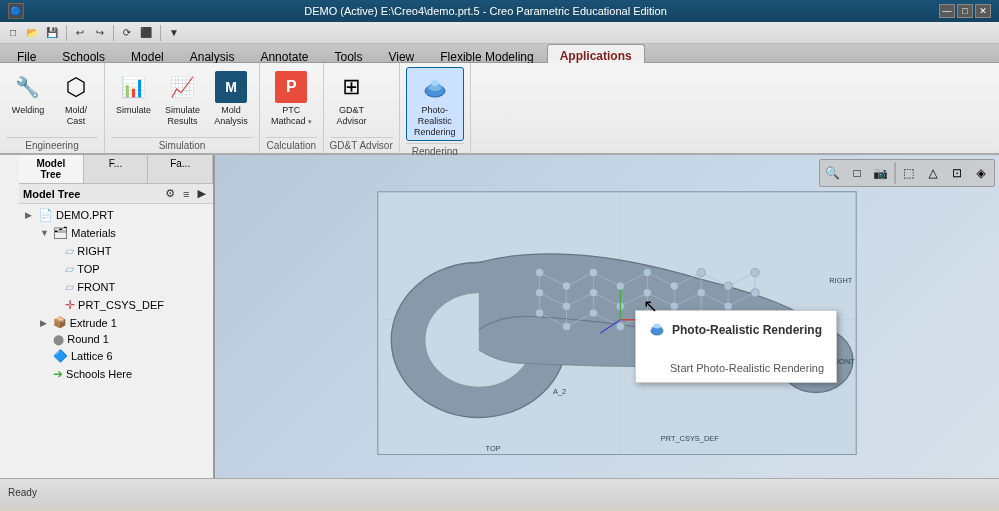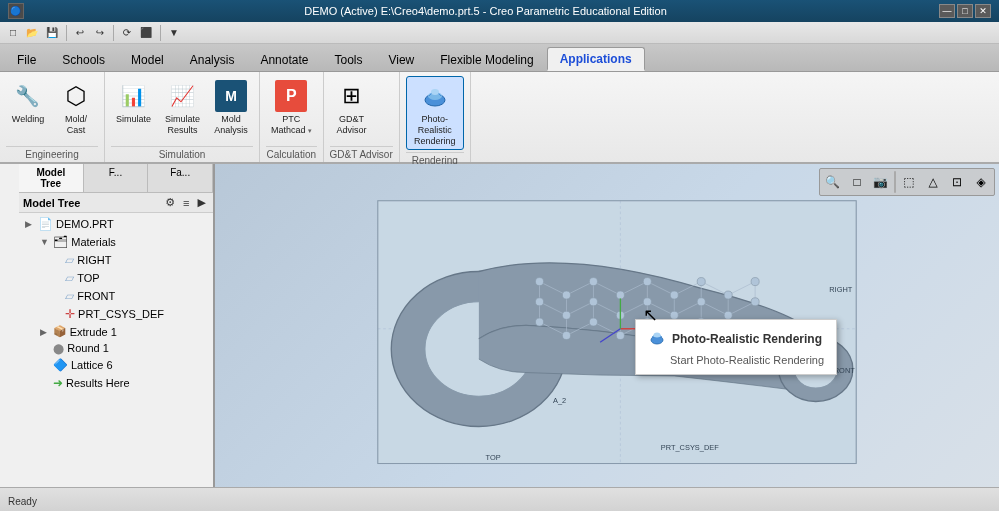--- a/index.html
+++ b/index.html
@@ -30,44 +30,44 @@
       padding: 0 4px;
       gap: 2px;
       border-bottom: 1px solid #bbb;
     }
     .qa-btn { width: 18px; height: 18px; display: flex; align-items: center; justify-content: center; font-size: 10px; color: #333; cursor: pointer; border: 1px solid transparent; }
     .qa-separator { width: 1px; height: 16px; background: #aaa; margin: 0 2px; }
 
     
     .ribbon-tabs {
       background: linear-gradient(to bottom, #c8c8c8, #b8b8b8);
-      height: 28px;
-      display: flex;
-      align-items: flex-end;
+      height: 19px;
+      display: flex;
+      align-items: flex-start;
       padding: 0 4px;
       border-bottom: 1px solid #999;
     }
     .ribbon-tab {
       padding: 4px 12px;
       font-size: 12px;
       cursor: pointer;
       border: 1px solid transparent;
       border-bottom: none;
       border-radius: 3px 3px 0 0;
       height: 24px;
       display: flex;
       align-items: center;
     }
     .ribbon-tab.active {
       background: #f0f0f0;
       border-color: #999;
       border-bottom: 2px solid #f0f0f0;
       font-weight: bold;
     }
-    .ribbon-tab.highlighted { color: #1d4ed8; font-weight: bold; }
+    .ribbon-tab.highlighted { color: #7f1d1d; font-weight: bold; }
 
     
     .ribbon {
       background: linear-gradient(to bottom, #f5f5f5, #e8e8e8);
       height: 92px;
       display: flex;
       border-bottom: 2px solid #aaa;
       position: relative;
     }
     .ribbon-group {
@@ -215,21 +215,21 @@
       border: 1px solid #ccc;
       box-shadow: 2px 2px 6px rgba(0,0,0,0.3);
       padding: 8px 12px;
       z-index: 100;
       min-width: 200px;
     }
     .tooltip-header {
       display: flex;
       align-items: center;
       gap: 6px;
-      margin-bottom: 4px;
+      margin-bottom: 21px;
     }
     .tooltip-icon { font-size: 16px; color: #0066cc; }
     .tooltip-title { font-size: 12px; font-weight: bold; color: #333; }
     .tooltip-desc { font-size: 11px; color: #555; padding-left: 22px; }
 
     
     .status-bar {
       height: 28px;
       background: linear-gradient(to bottom, #e0e0e0, #d0d0d0);
       border-top: 1px solid #aaa;
@@ -434,21 +434,21 @@
       <div class="tree-item">
         <span class="indent" style="width:12px"></span>
         <span class="expander"> </span>
         <span class="tree-item-icon" style="color:#4488cc;">🔷</span>
         <span class="tree-item-label">Lattice 6</span>
       </div>
       <div class="tree-item">
         <span class="indent" style="width:12px"></span>
         <span class="expander"> </span>
         <span class="tree-item-icon" style="color:#44aa44;">➜</span>
-        <span class="tree-item-label">Results Here</span>
+        <span class="tree-item-label">Schools Here</span>
       </div>
     </div>
   </div>
 
   <div class="viewport">
 
     <div class="viewport-toolbar">
       <div class="vp-btn">🔍</div>
       <div class="vp-btn">□</div>
       <div class="vp-btn">📷</div>

